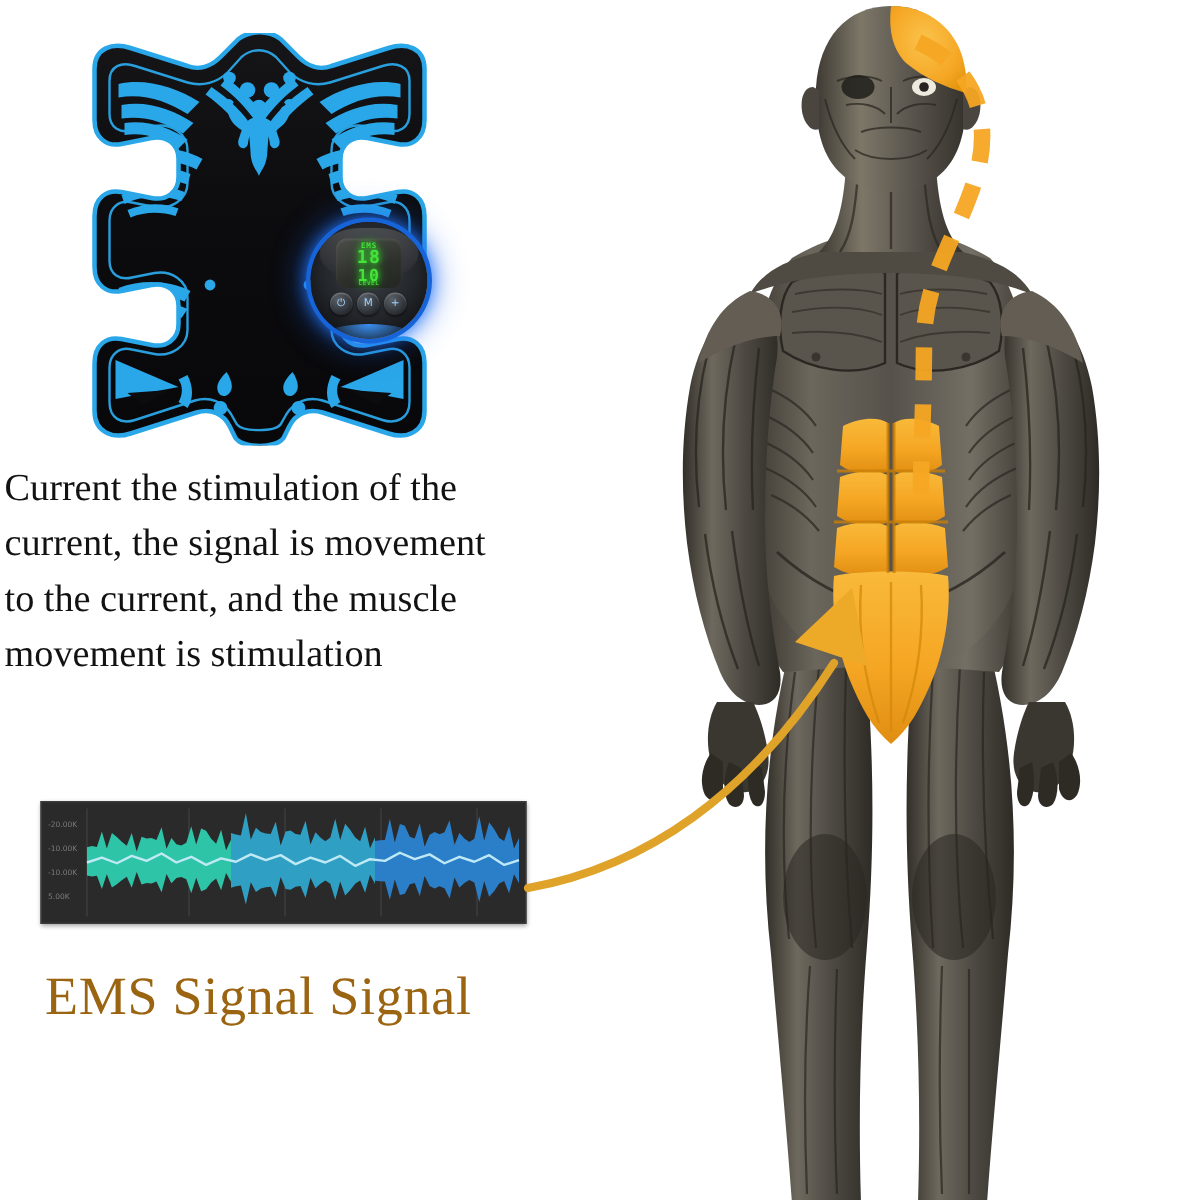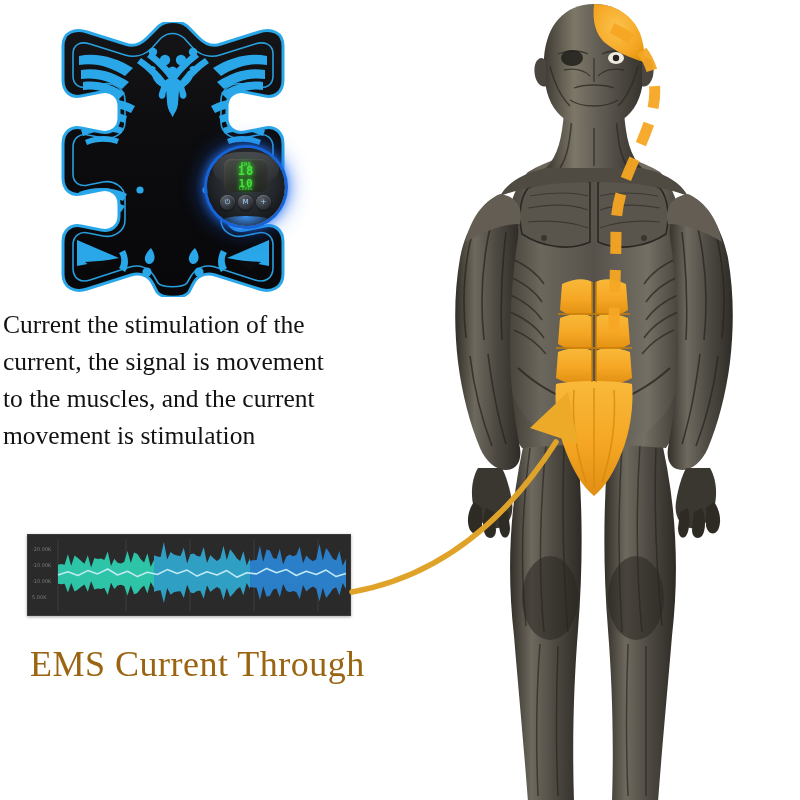--- a/index.html
+++ b/index.html
@@ -210,21 +210,21 @@
       <div class="btn b1">⏻</div>
       <div class="btn b2">M</div>
       <div class="btn b3">+</div>
       <div class="underglow"></div>
     </div>
   </div>
 
   <div id="para">
     <div>Current the stimulation of the</div>
     <div>current, the signal is movement</div>
-    <div>to the muscles, and the current</div>
+    <div>to the current, and the muscle</div>
     <div>movement is stimulation</div>
   </div>
 
   <div id="wave-panel">
     <svg id="wave-svg" viewBox="0 0 322 80" preserveAspectRatio="none">
         <line x1="30" x2="30" y1="4" y2="76" stroke="#3d3d3e" stroke-width="1"></line>
         <line x1="98" x2="98" y1="4" y2="76" stroke="#3d3d3e" stroke-width="1"></line>
         <line x1="162" x2="162" y1="4" y2="76" stroke="#3d3d3e" stroke-width="1"></line>
         <line x1="226" x2="226" y1="4" y2="76" stroke="#3d3d3e" stroke-width="1"></line>
         <line x1="290" x2="290" y1="4" y2="76" stroke="#3d3d3e" stroke-width="1"></line>
@@ -232,21 +232,21 @@
         <text x="4" y="32" fill="#7b7b7c" font-size="5" font-family="&quot;DejaVu Sans&quot;, sans-serif">-10.00K</text>
         <text x="4" y="48" fill="#7b7b7c" font-size="5" font-family="&quot;DejaVu Sans&quot;, sans-serif">-10.00K</text>
         <text x="4" y="64" fill="#7b7b7c" font-size="5" font-family="&quot;DejaVu Sans&quot;, sans-serif">5.00K</text>
         <polygon points="30.0,29.8 33.3,29.0 36.6,29.7 39.9,19.3 43.2,30.7 46.6,20.4 49.9,23.0 53.2,26.1 56.5,28.8 59.8,20.3 63.1,32.6 66.4,22.9 69.7,24.0 73.0,23.6 76.3,25.0 79.7,16.5 83.0,30.9 86.3,23.7 89.6,27.8 92.9,28.6 96.2,26.9 99.5,15.9 102.8,28.0 106.1,17.4 109.4,18.9 112.8,24.2 116.1,27.5 119.4,18.2 122.7,31.8 126.0,24.8 126.0,52.9 122.7,47.0 119.4,58.5 116.1,50.6 112.8,53.4 109.4,57.9 106.1,59.2 102.8,50.2 99.5,60.5 96.2,51.1 92.9,49.7 89.6,50.4 86.3,53.9 83.0,47.7 79.7,59.9 76.3,52.7 73.0,54.0 69.7,53.6 66.4,54.6 63.1,46.3 59.8,56.8 56.5,49.5 53.2,51.8 49.9,54.5 46.6,56.6 43.2,47.9 39.9,57.6 36.6,48.8 33.3,49.3 30.0,48.7" fill="#2ec4a8"></polygon>
         <polygon points="126.0,20.3 129.3,21.4 132.6,22.0 135.9,7.0 139.2,24.6 142.6,16.9 145.9,19.6 149.2,20.6 152.5,21.0 155.8,12.8 159.1,28.6 162.4,19.3 165.7,18.6 169.0,21.0 172.3,21.5 175.7,12.1 179.0,28.0 182.3,19.9 185.6,23.3 188.9,25.9 192.2,23.4 195.5,10.8 198.8,25.0 202.1,14.2 205.4,18.2 208.8,23.3 212.1,25.9 215.4,16.2 218.7,30.5 222.0,23.1 222.0,54.3 218.7,48.1 215.4,60.2 212.1,52.0 208.8,54.2 205.4,58.5 202.1,62.0 198.8,52.7 195.5,64.9 192.2,54.1 188.9,52.0 185.6,54.2 182.3,57.1 179.0,50.2 175.7,63.7 172.3,55.7 169.0,56.1 165.7,58.2 162.4,57.6 159.1,49.7 155.8,63.1 152.5,56.2 149.2,56.5 145.9,57.3 142.6,59.7 139.2,53.1 135.9,68.0 132.6,55.3 129.3,55.8 126.0,56.8" fill="#2f9fc4"></polygon>
         <polygon points="222.0,25.7 225.3,25.2 228.6,25.0 231.9,10.8 235.2,26.7 238.6,14.4 241.9,15.5 245.2,22.9 248.5,24.0 251.8,13.8 255.1,29.5 258.4,21.5 261.7,19.6 265.0,21.2 268.3,19.9 271.7,11.8 275.0,28.2 278.3,20.4 281.6,24.0 284.9,26.3 288.2,24.2 291.5,9.1 294.8,25.5 298.1,13.1 301.4,17.6 304.8,23.6 308.1,25.6 311.4,15.9 314.7,30.7 318.0,23.7 318.0,53.9 314.7,47.9 311.4,60.5 308.1,52.3 304.8,54.0 301.4,59.1 298.1,62.9 294.8,52.4 291.5,66.3 288.2,53.4 284.9,51.6 281.6,53.6 278.3,56.6 275.0,50.0 271.7,64.0 268.3,57.1 265.0,55.9 261.7,57.3 258.4,55.7 255.1,49.0 251.8,62.3 248.5,53.6 245.2,54.5 241.9,60.8 238.6,61.7 235.2,51.3 231.9,64.9 228.6,52.7 225.3,52.5 222.0,52.1" fill="#2b7fc9"></polygon>
         <path d="M30.0,40.0 L39.9,36.7 L49.9,40.5 L59.8,35.6 L69.7,38.9 L79.7,34.0 L89.6,40.0 L99.5,36.2 L109.4,41.6 L119.4,37.3 L129.3,39.5 L139.2,34.6 L149.2,38.4 L159.1,35.1 L169.0,41.1 L179.0,36.7 L188.9,40.0 L198.8,35.6 L208.8,42.2 L218.7,37.8 L228.6,38.9 L238.6,33.5 L248.5,37.8 L258.4,34.6 L268.3,40.5 L278.3,36.2 L288.2,39.5 L298.1,35.1 L308.1,41.6 L318.0,38.4" fill="none" stroke="#bfe9f5" stroke-width="1.6" stroke-linejoin="round"></path>
       </svg>
   </div>
 
-  <div id="caption">EMS Current Through</div>
+  <div id="caption">EMS Signal Signal</div>
 
   <div id="figure-wrap">
     <svg id="figure-svg" viewBox="0 0 424 806">
       <defs>
         <linearGradient id="fleshV" x1="0" y1="0" x2="1" y2="0">
           <stop offset="0%" stop-color="#3b3730"></stop>
           <stop offset="22%" stop-color="#6c675c"></stop>
           <stop offset="50%" stop-color="#56514a"></stop>
           <stop offset="78%" stop-color="#746f64"></stop>
           <stop offset="100%" stop-color="#3a3630"></stop>

